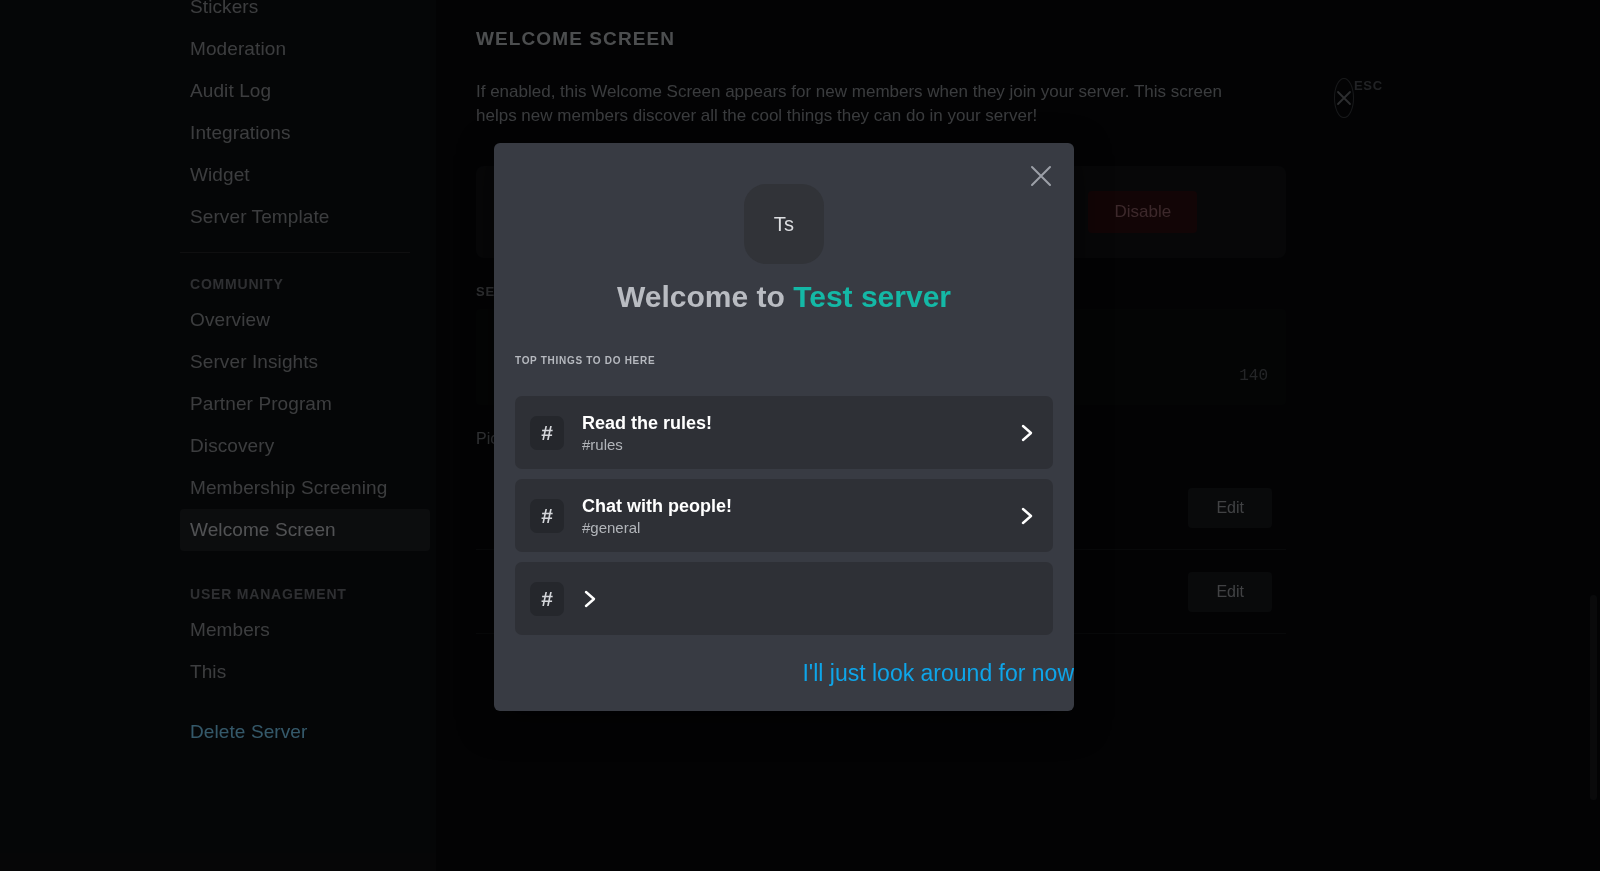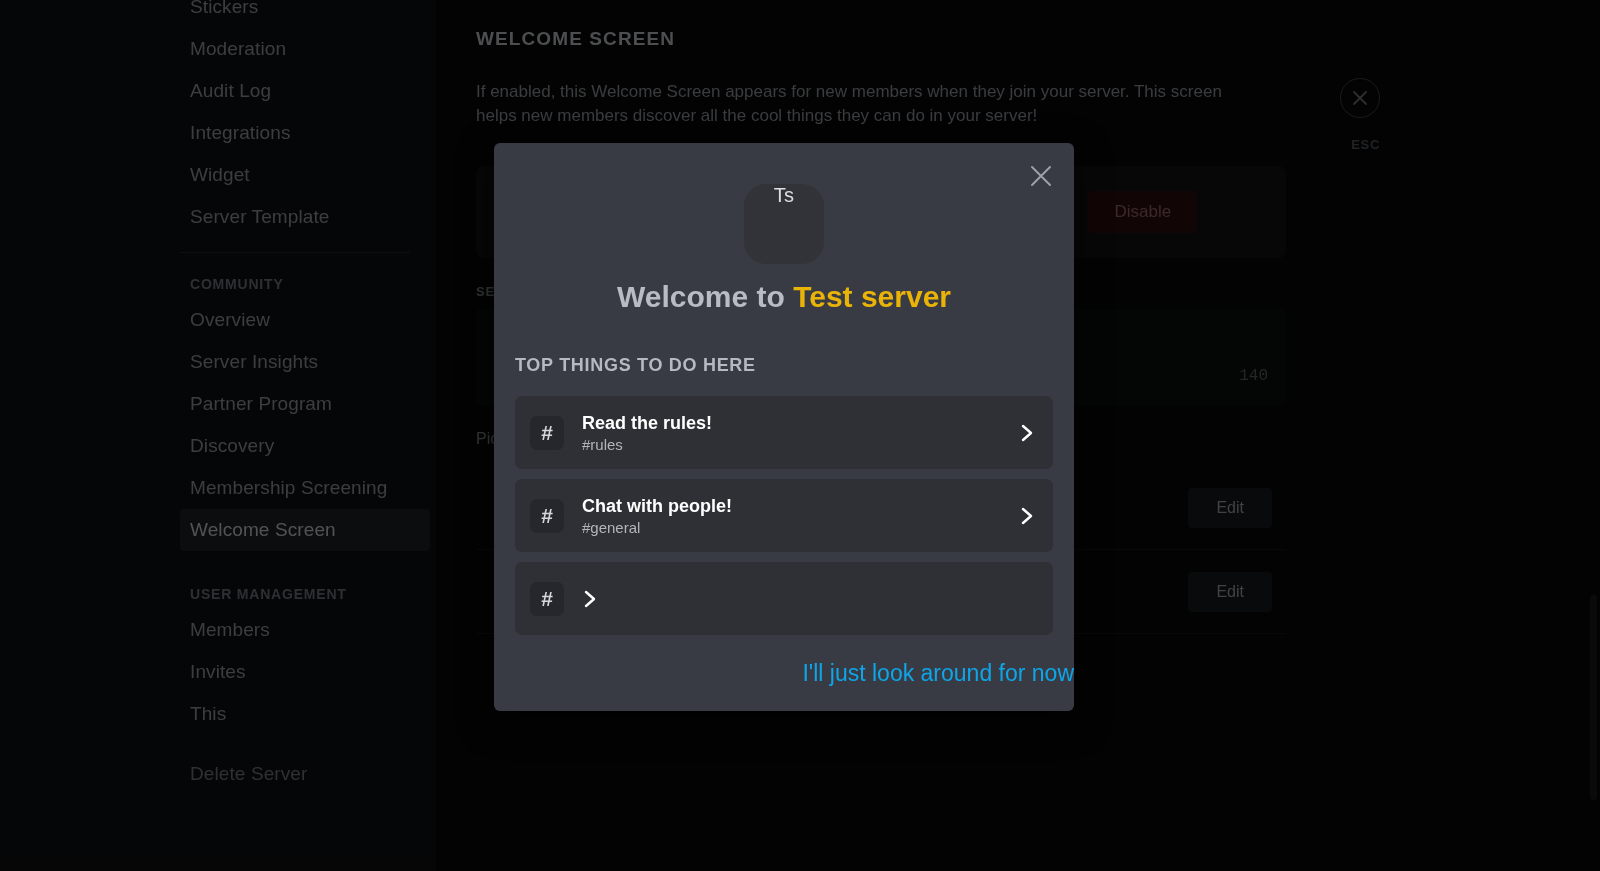--- a/index.html
+++ b/index.html
@@ -55,21 +55,21 @@
     white-space: nowrap;
     border-radius: 4px;
     margin-left: -10px;
     padding-left: 10px;
     width: 250px;
   }
   .nav-item.active {
     background: #1c1e22;
     color: #c2c4c8;
   }
-  .nav-item.danger { color: #737373; }
+  .nav-item.danger { color: #7dd3fc; }
   .nav-group-title {
     height: 40px;
     display: flex;
     align-items: flex-end;
     padding-bottom: 7px;
     font-size: 14px;
     font-weight: bold;
     letter-spacing: .8px;
     color: #6e7176;
     white-space: nowrap;
@@ -217,23 +217,23 @@
     font-family: inherit;
   }
 
   
   .esc-close {
     position: absolute;
     top: 78px;
     left: 1334px;
     width: 46px;
     display: flex;
-    flex-direction: column;
-    align-items: flex-end;
-    gap: 19px;
+    flex-direction: row;
+    align-items: flex-start;
+    gap: 0;
   }
   .esc-circle {
     width: 40px;
     height: 40px;
     border-radius: 50%;
     border: 1.5px solid #3a3c40;
     display: flex;
     align-items: center;
     justify-content: center;
   }
@@ -283,45 +283,45 @@
   .modal-avatar {
     position: absolute;
     left: 50%;
     transform: translateX(-50%);
     top: 41px;
     width: 80px;
     height: 80px;
     border-radius: 22px;
     background: #313338;
     display: flex;
-    align-items: flex-start;
+    align-items: center;
     justify-content: center;
     color: #dcdee1;
     font-size: 20px;
     letter-spacing: .3px;
   }
 
   .modal-heading {
     position: absolute;
     top: 136px;
     left: 0;
     width: 100%;
     text-align: center;
     font-size: 30px;
     font-weight: bold;
     line-height: 1.2;
   }
   .heading-light { color: #b9bcc2; }
-  .heading-strong { color: #eab308; }
+  .heading-strong { color: #14b8a6; }
 
   .modal-section-label {
     position: absolute;
     top: 212px;
     left: 21px;
-    font-size: 18px;
+    font-size: 10px;
     font-weight: bold;
     letter-spacing: .7px;
     color: #b6b9bf;
   }
 
   .modal-cards {
     position: absolute;
     top: 253px;
     left: 21px;
     right: 21px;
@@ -429,23 +429,20 @@
         <div class="nav-item active">
           <span>Welcome Screen</span>
         </div>
 
         <div class="nav-spacer"></div>
 
         <div class="nav-group-title">USER MANAGEMENT</div>
 
         <div class="nav-item">
           <span>Members</span>
-        </div>
-        <div class="nav-item">
-          <span>Invites</span>
         </div>
         <div class="nav-item">
           <span>This</span>
         </div>
 
         <div class="nav-spacer"></div>
 
         <div class="nav-item danger">
           <span>Delete Server</span>
         </div>

